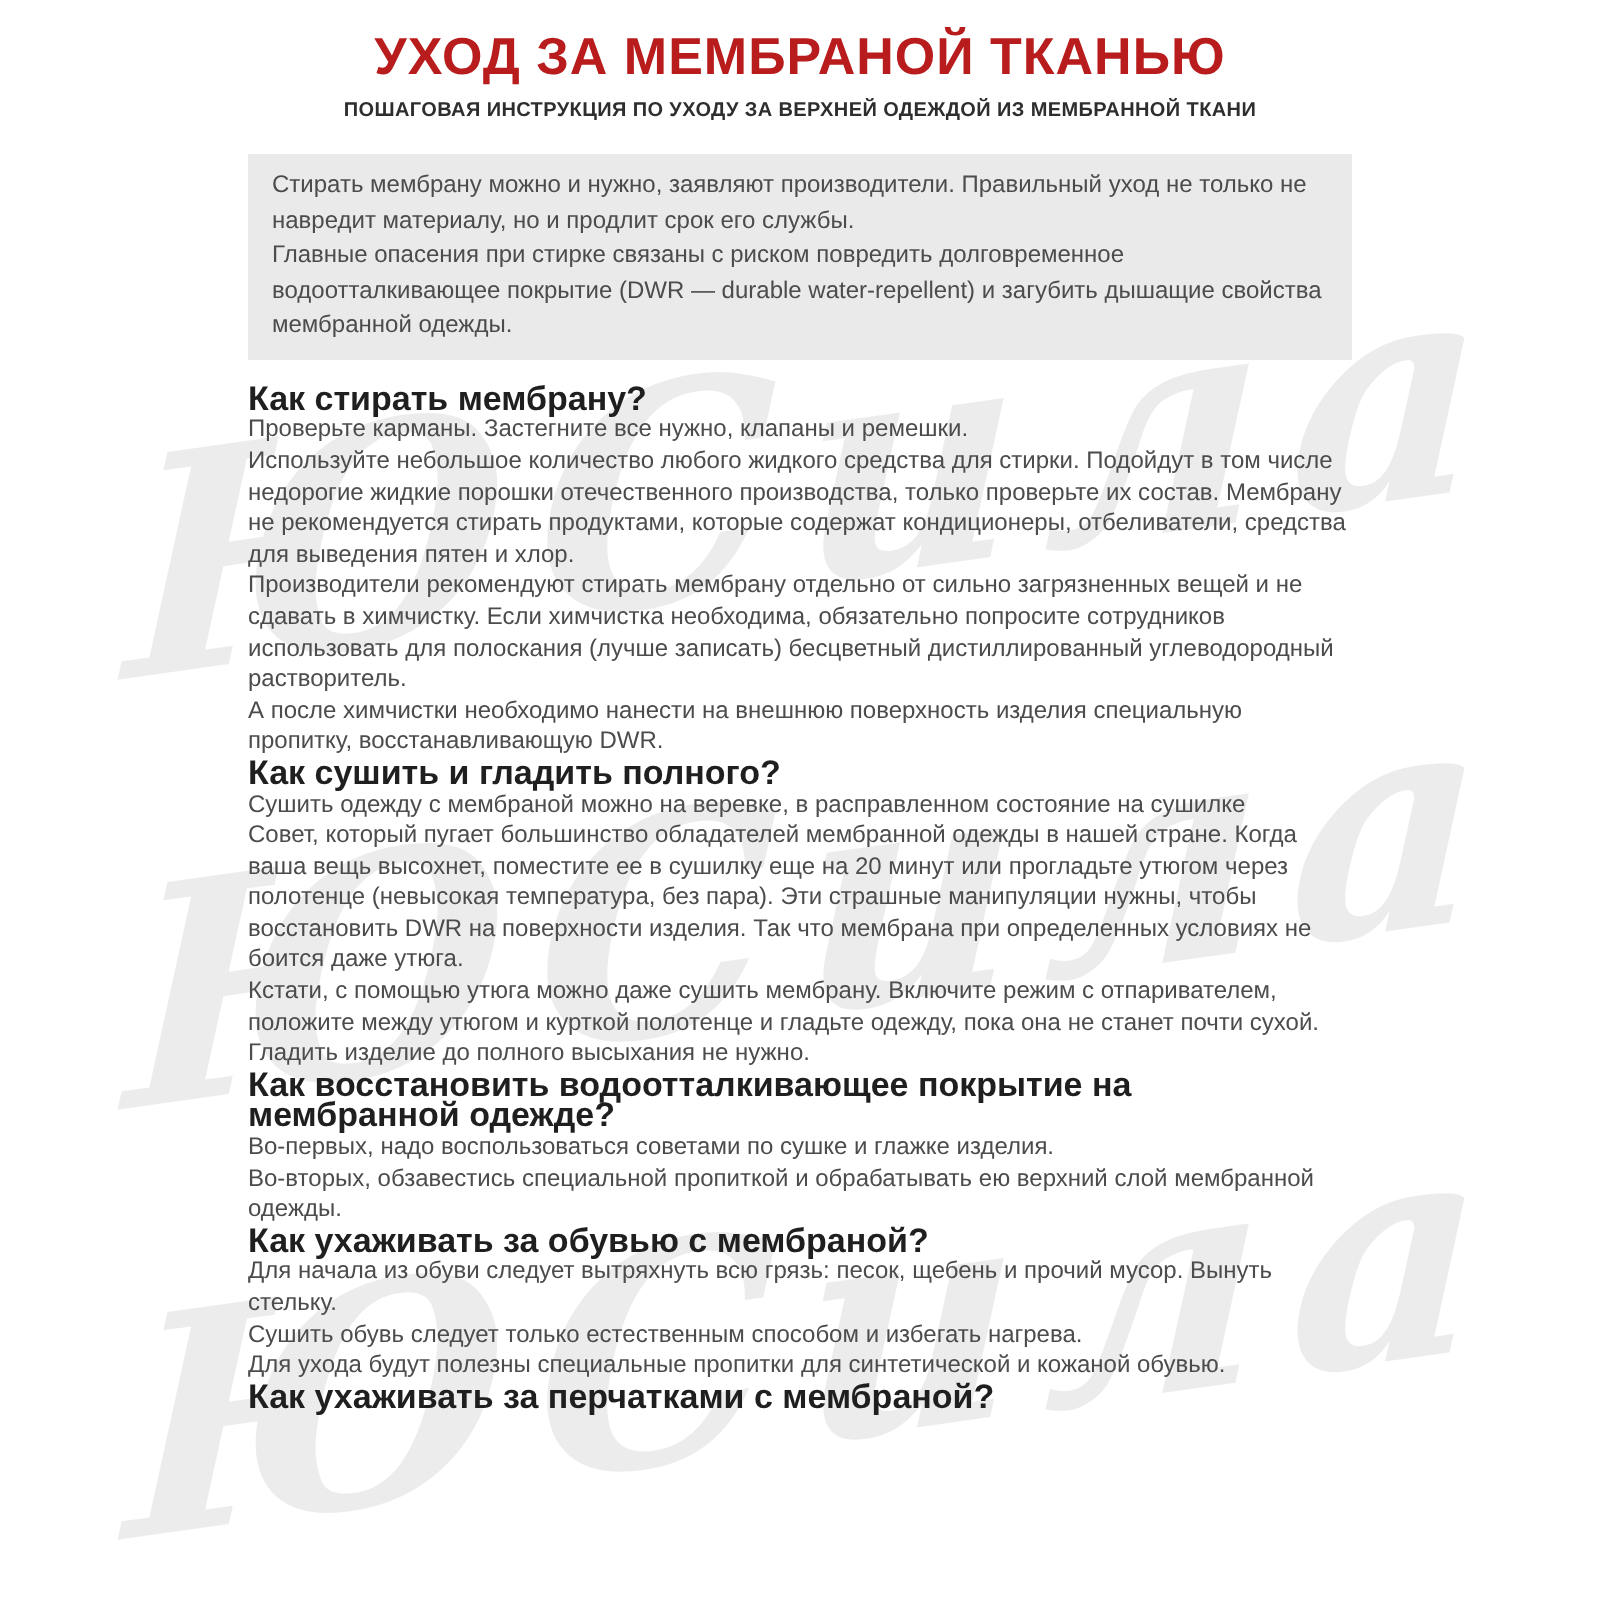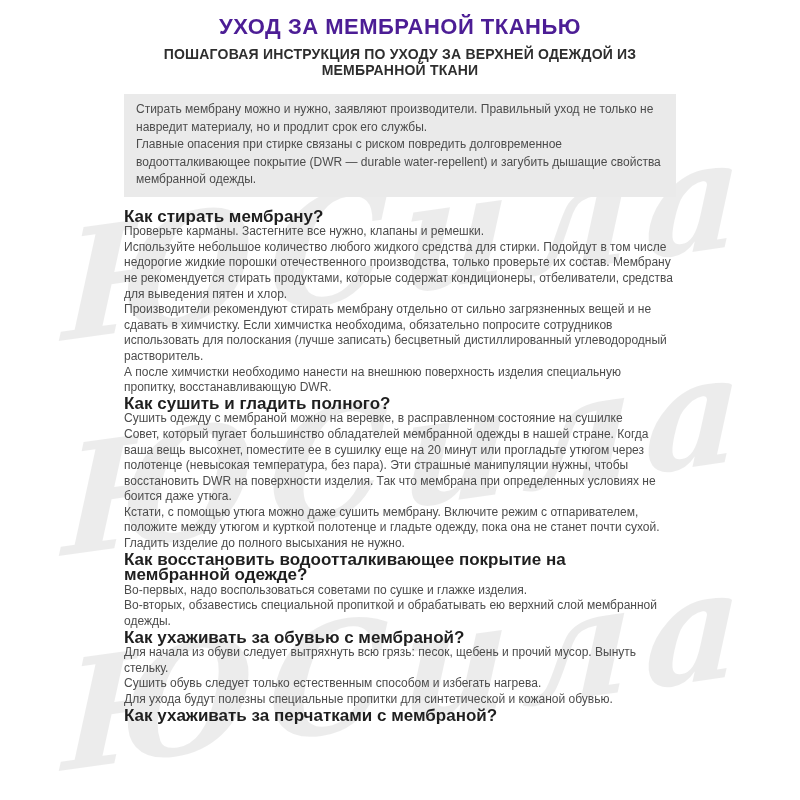--- a/index.html
+++ b/index.html
@@ -32,31 +32,31 @@
   .wm3 { top:580px; }
   .content {
     position:relative;
     z-index:1;
     width:552px;
     margin:0 auto;
   }
   .title {
     margin-top:15px;
     text-align:center;
-    color:#4c1d95;
-    font-size:22px;
+    color:#b91c1c;
+    font-size:26px;
     font-weight:bold;
     letter-spacing:0.5px;
     line-height:1.05;
   }
   .subtitle {
     margin-top:8px;
     text-align:center;
     color:#2e2e2e;
-    font-size:14px;
+    font-size:10px;
     font-weight:bold;
     letter-spacing:0.2px;
   }
   .intro-box {
     margin-top:16px;
     background:#eaeaea;
     padding:7px 12px 8px 12px;
     font-size:12px;
     line-height:17.5px;
     color:#4c4c4c;

